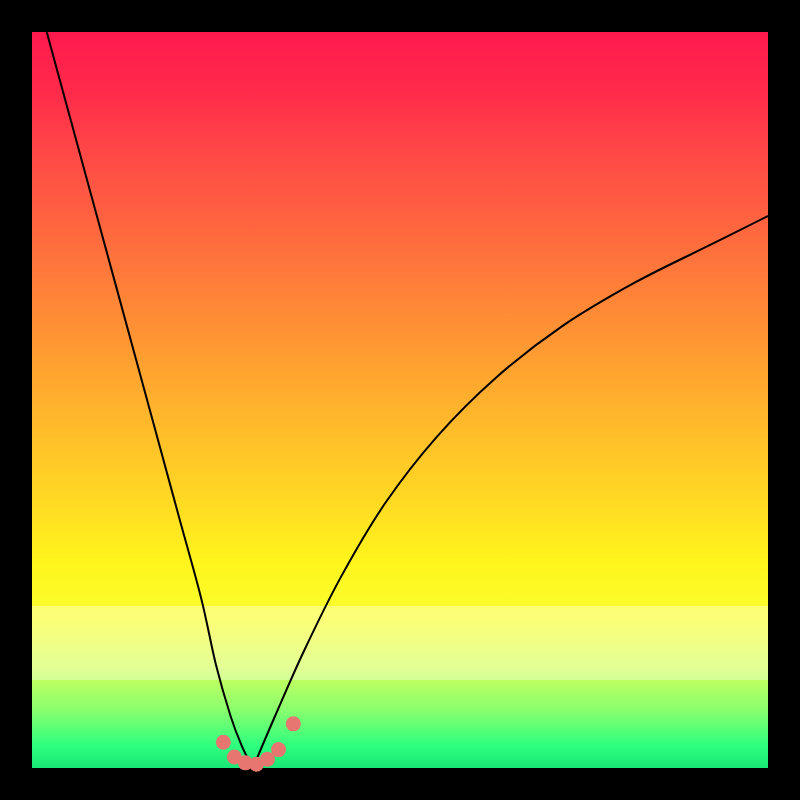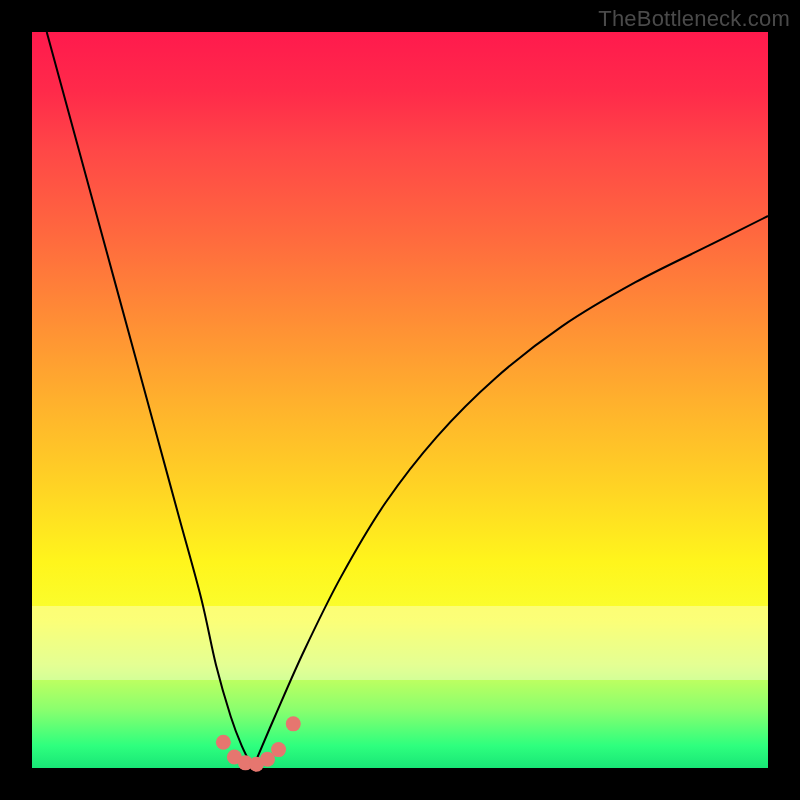--- a/index.html
+++ b/index.html
@@ -54,21 +54,20 @@
   }
   .dot {
     fill: #e6766f;
     stroke: none;
   }
 </style>
 </head>
 <body>
 
 <div class="stage">
-  <div class="watermark">TheBottleneck.com</div>
 
   <div class="plot-area">
 
     <div class="pale-band" id="pale-band" style="top: 574.08px; height: 73.6px;"></div>
 
     <svg class="curve" viewBox="0 0 736 736" preserveAspectRatio="none">
       <path id="curve-left" fill="none" stroke="#000000" stroke-width="2" d="M 14.72,0 C 18.400000000000002,13.49333333333334 29.440000000000005,53.97333333333337 36.800000000000004,80.96000000000004 C 44.160000000000004,107.9466666666667 51.52,134.9333333333333 58.88,161.91999999999996 C 66.24,188.9066666666666 73.6,215.89333333333332 80.96,242.88 C 88.32,269.8666666666667 95.68,296.8533333333333 103.04,323.84 C 110.4,350.82666666666665 117.76,377.81333333333333 125.12,404.8 C 132.48000000000002,431.7866666666667 139.84000000000003,458.7733333333333 147.20000000000002,485.76 C 154.56,512.7466666666667 163.14666666666668,542.1866666666667 169.28,566.72 C 175.41333333333333,591.2533333333333 179.09333333333333,613.3333333333334 184,632.96 C 188.90666666666667,652.5866666666667 194.4266666666667,670.9866666666667 198.72000000000003,684.48 C 203.01333333333335,697.9733333333334 206.07999999999998,705.3333333333333 209.76,713.92 C 213.44,722.5066666666667 218.95999999999998,732.3199999999999 220.79999999999998,736"></path>
       <path id="curve-right" fill="none" stroke="#000000" stroke-width="2" d="M 220.79999999999998,736 C 224.48,727.4133333333333 234.29333333333335,704.1066666666667 242.88000000000002,684.48 C 251.4666666666667,664.8533333333334 261.28,641.5466666666666 272.32,618.24 C 283.36,594.9333333333334 295.62666666666667,569.1733333333333 309.12,544.64 C 322.61333333333334,520.1066666666667 337.3333333333333,494.3466666666667 353.28,471.04 C 369.22666666666663,447.73333333333335 386.4,425.65333333333336 404.8,404.8 C 423.20000000000005,383.94666666666666 442.8266666666667,364.31999999999994 463.68,345.91999999999996 C 484.5333333333333,327.52 506.6133333333333,310.3466666666667 529.92,294.40000000000003 C 553.2266666666666,278.4533333333334 578.9866666666667,263.7333333333333 603.52,250.23999999999995 C 628.0533333333333,236.7466666666666 655.04,224.48000000000005 677.12,213.44000000000005 C 699.2,202.40000000000006 726.1866666666667,188.90666666666667 736,184"></path>
       <g id="marker-group">
           <circle cx="191.36" cy="710.24" r="7.5" class="dot" fill="#e6766f"></circle>

